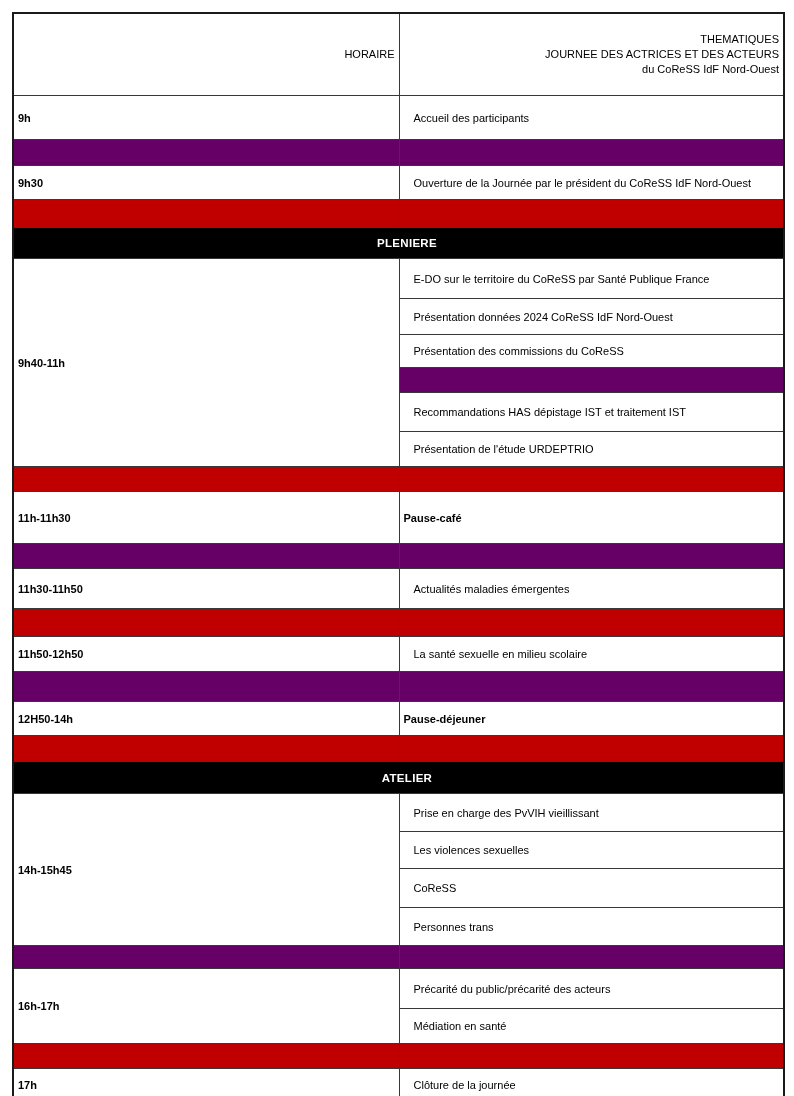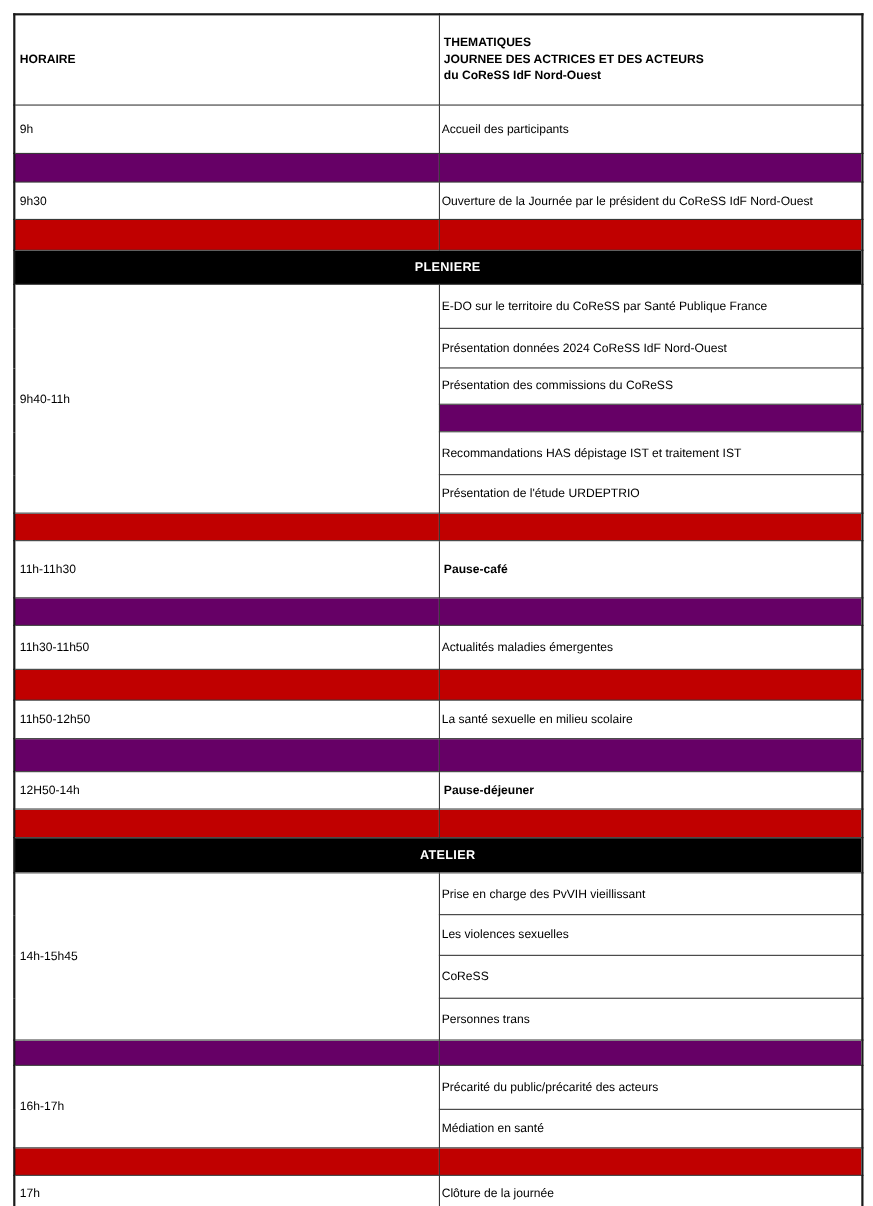--- a/index.html
+++ b/index.html
@@ -30,35 +30,35 @@
   }
   col.c1 { width: 386px; }
   col.c2 { width: 385px; }
   td, th {
     border: 1px solid #383838;
     overflow: hidden;
     vertical-align: middle;
   }
   th.hdr {
     font-size: 11px;
-    font-weight: bold;
-    text-align: left;
+    font-weight: normal;
+    text-align: right;
     line-height: 15px;
     padding: 18px 4px;
   }
   td.time {
-    font-weight: normal;
+    font-weight: bold;
     font-size: 11px;
     text-align: left;
     padding: 2px 4px;
   }
   td.topic {
     font-size: 11px;
     text-align: left;
-    padding: 2px 2px;
+    padding: 2px 14px;
   }
   td.topic.pause {
     font-weight: bold;
     text-align: left;
     padding: 2px 4px;
   }
   td.section {
     background: var(--section-black);
     color: #ffffff;
     font-weight: bold;

